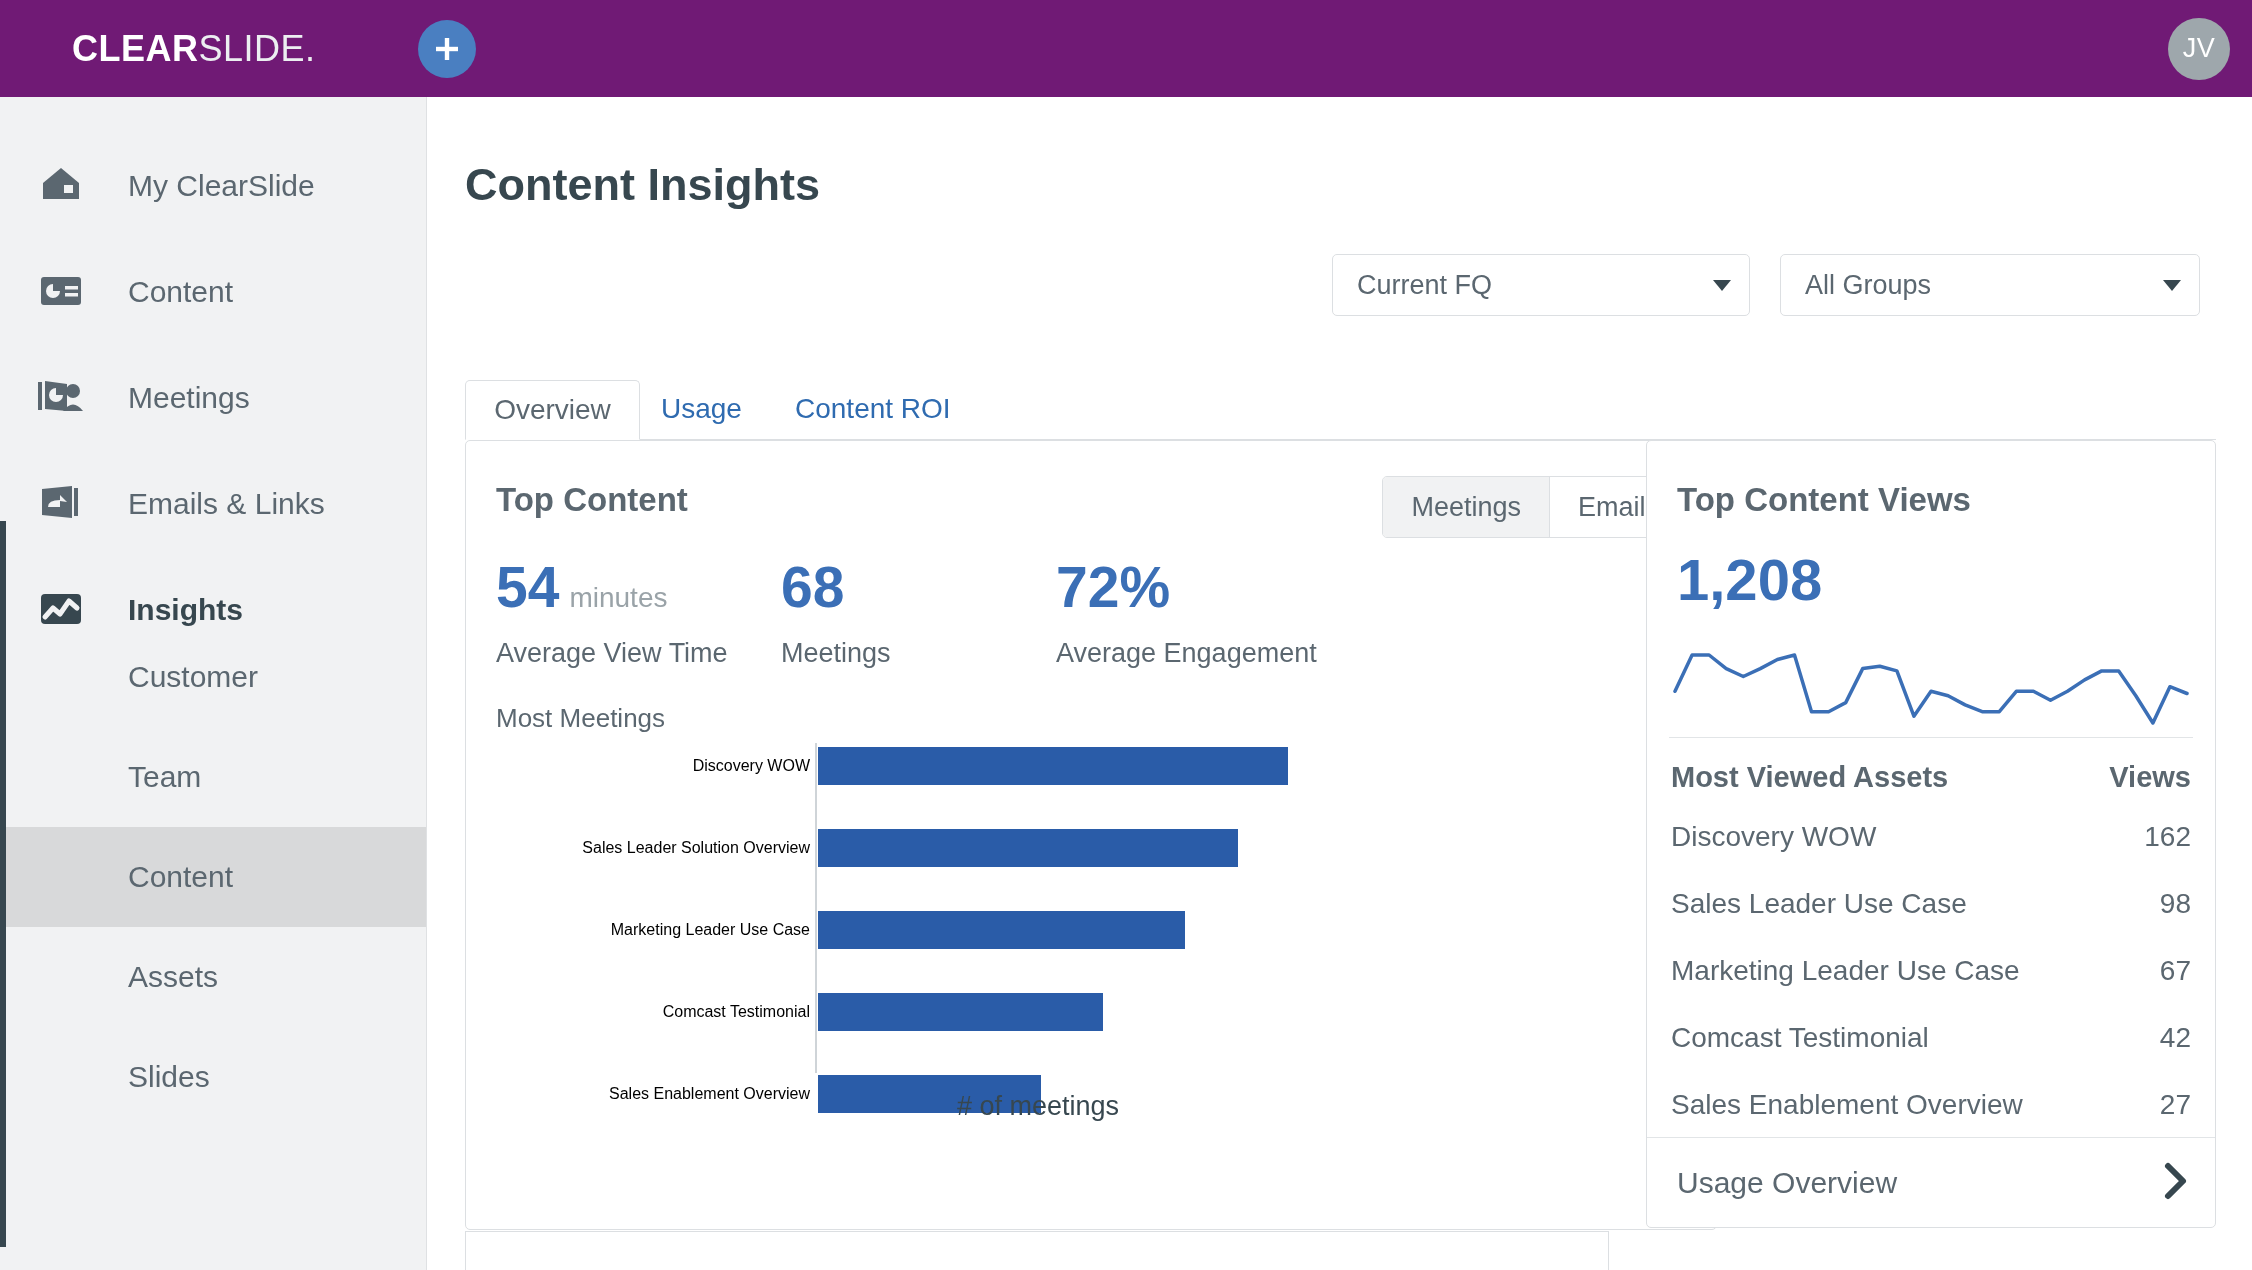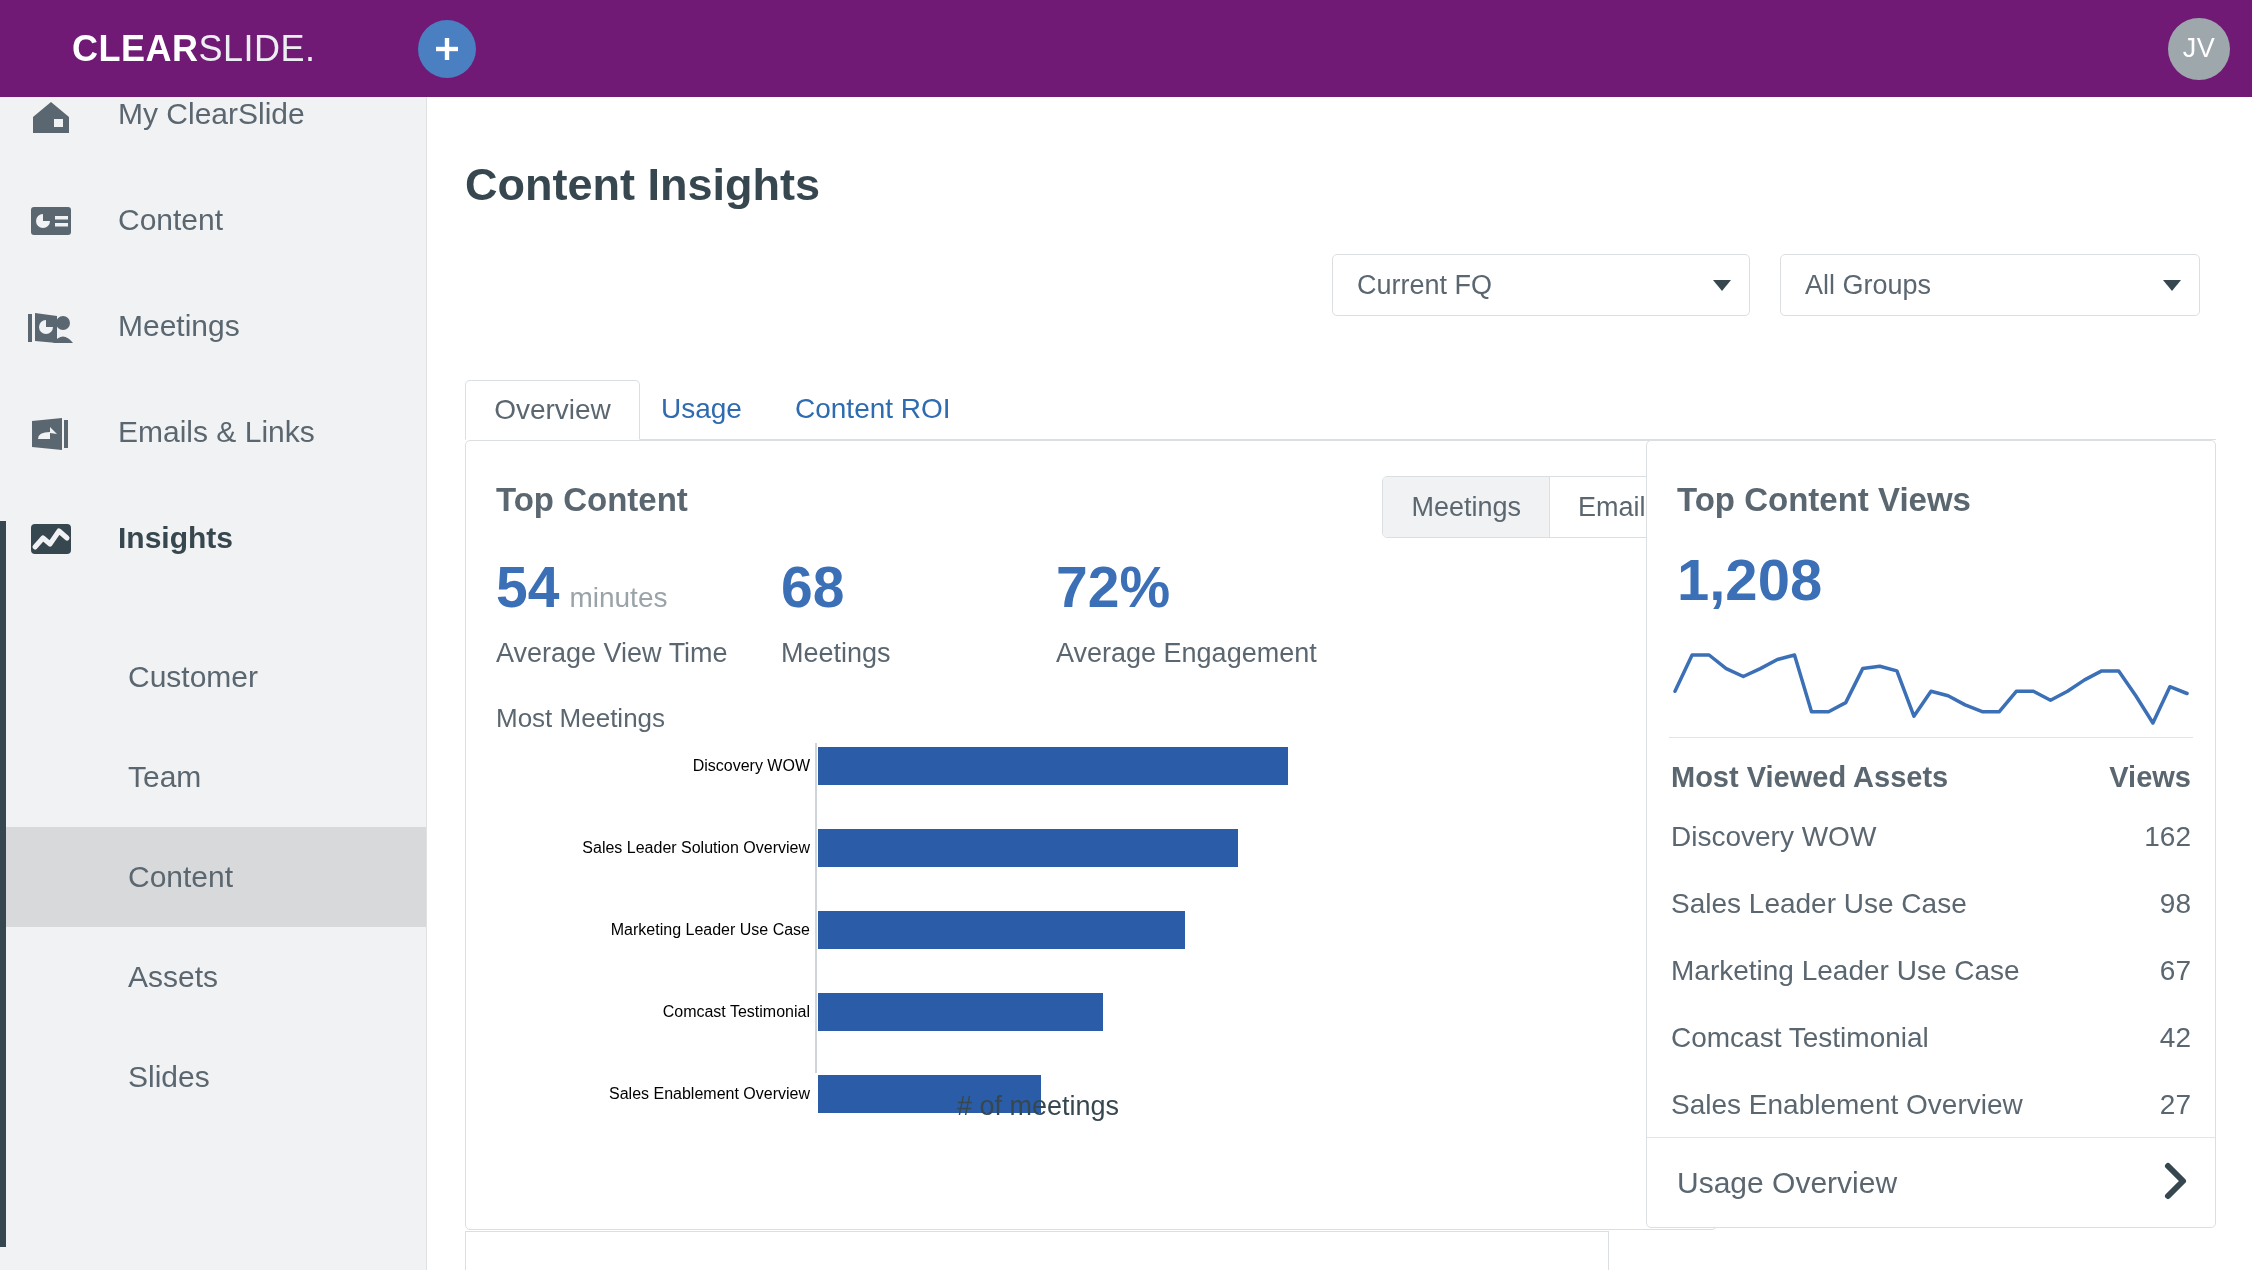--- a/index.html
+++ b/index.html
@@ -48,22 +48,22 @@
   
   .sidebar {
     position: absolute; left: 0; top: 97px;
     width: 427px; height: 1173px;
     background: #f1f2f3;
     border-right: 1px solid #dfe1e3;
   }
   .nav-item {
     position: relative;
     height: 106px;
-    display: flex; align-items: flex-start;
-    padding-left: 18px;
+    display: flex; align-items: flex-end;
+    padding-left: 28px;
     cursor: pointer;
   }
   .nav-item .ic {
     width: 66px; display: flex; align-items: center; justify-content: center;
     flex: 0 0 66px;
   }
   .nav-item .lbl {
     font-size: 30px; color: #5b6770;
     margin-left: 34px; white-space: nowrap;
   }

